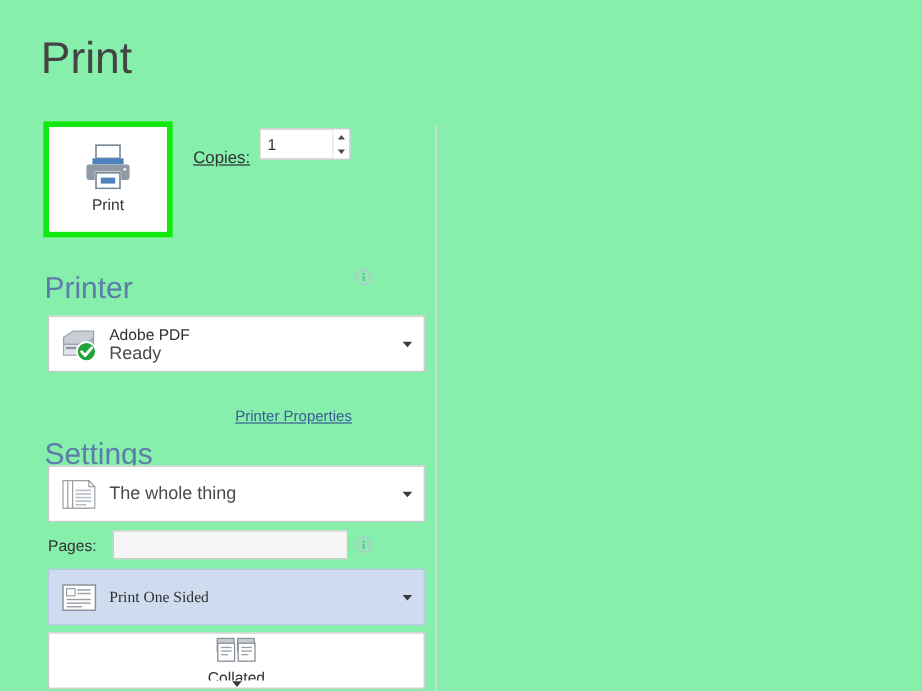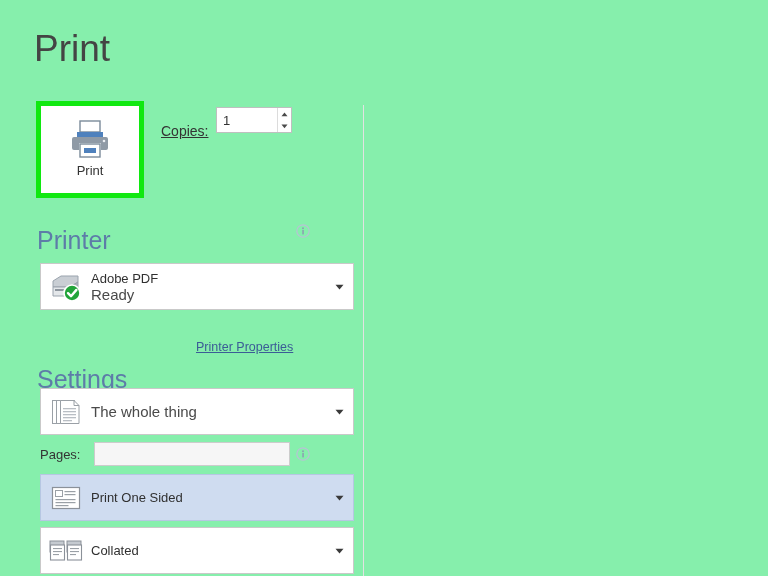--- a/index.html
+++ b/index.html
@@ -170,22 +170,22 @@
   .combo .c-arrow {
     width: 28px;
     min-width: 28px;
     display: flex;
     align-items: center;
     justify-content: center;
   }
 
   #combo-printer   { top: 263px; height: 47px; }
   #combo-pages     { top: 388px; height: 47px; }
-  #combo-sided     { top: 474px; height: 47px; }
-  #combo-collated  { top: 527px; height: 47px; }
+  #combo-sided     { top: 474px; height: 47px; font-family: Liberation Serif, serif; }
+  #combo-collated  { top: 527px; height: 47px; flex-direction: column; }
 
   
   .props-link {
     position: absolute;
     left: 196px; top: 319px;
     font-size: 12.5px;
     color: #3b5c96;
     text-decoration: underline;
     cursor: pointer;
     margin-top: 21px;

